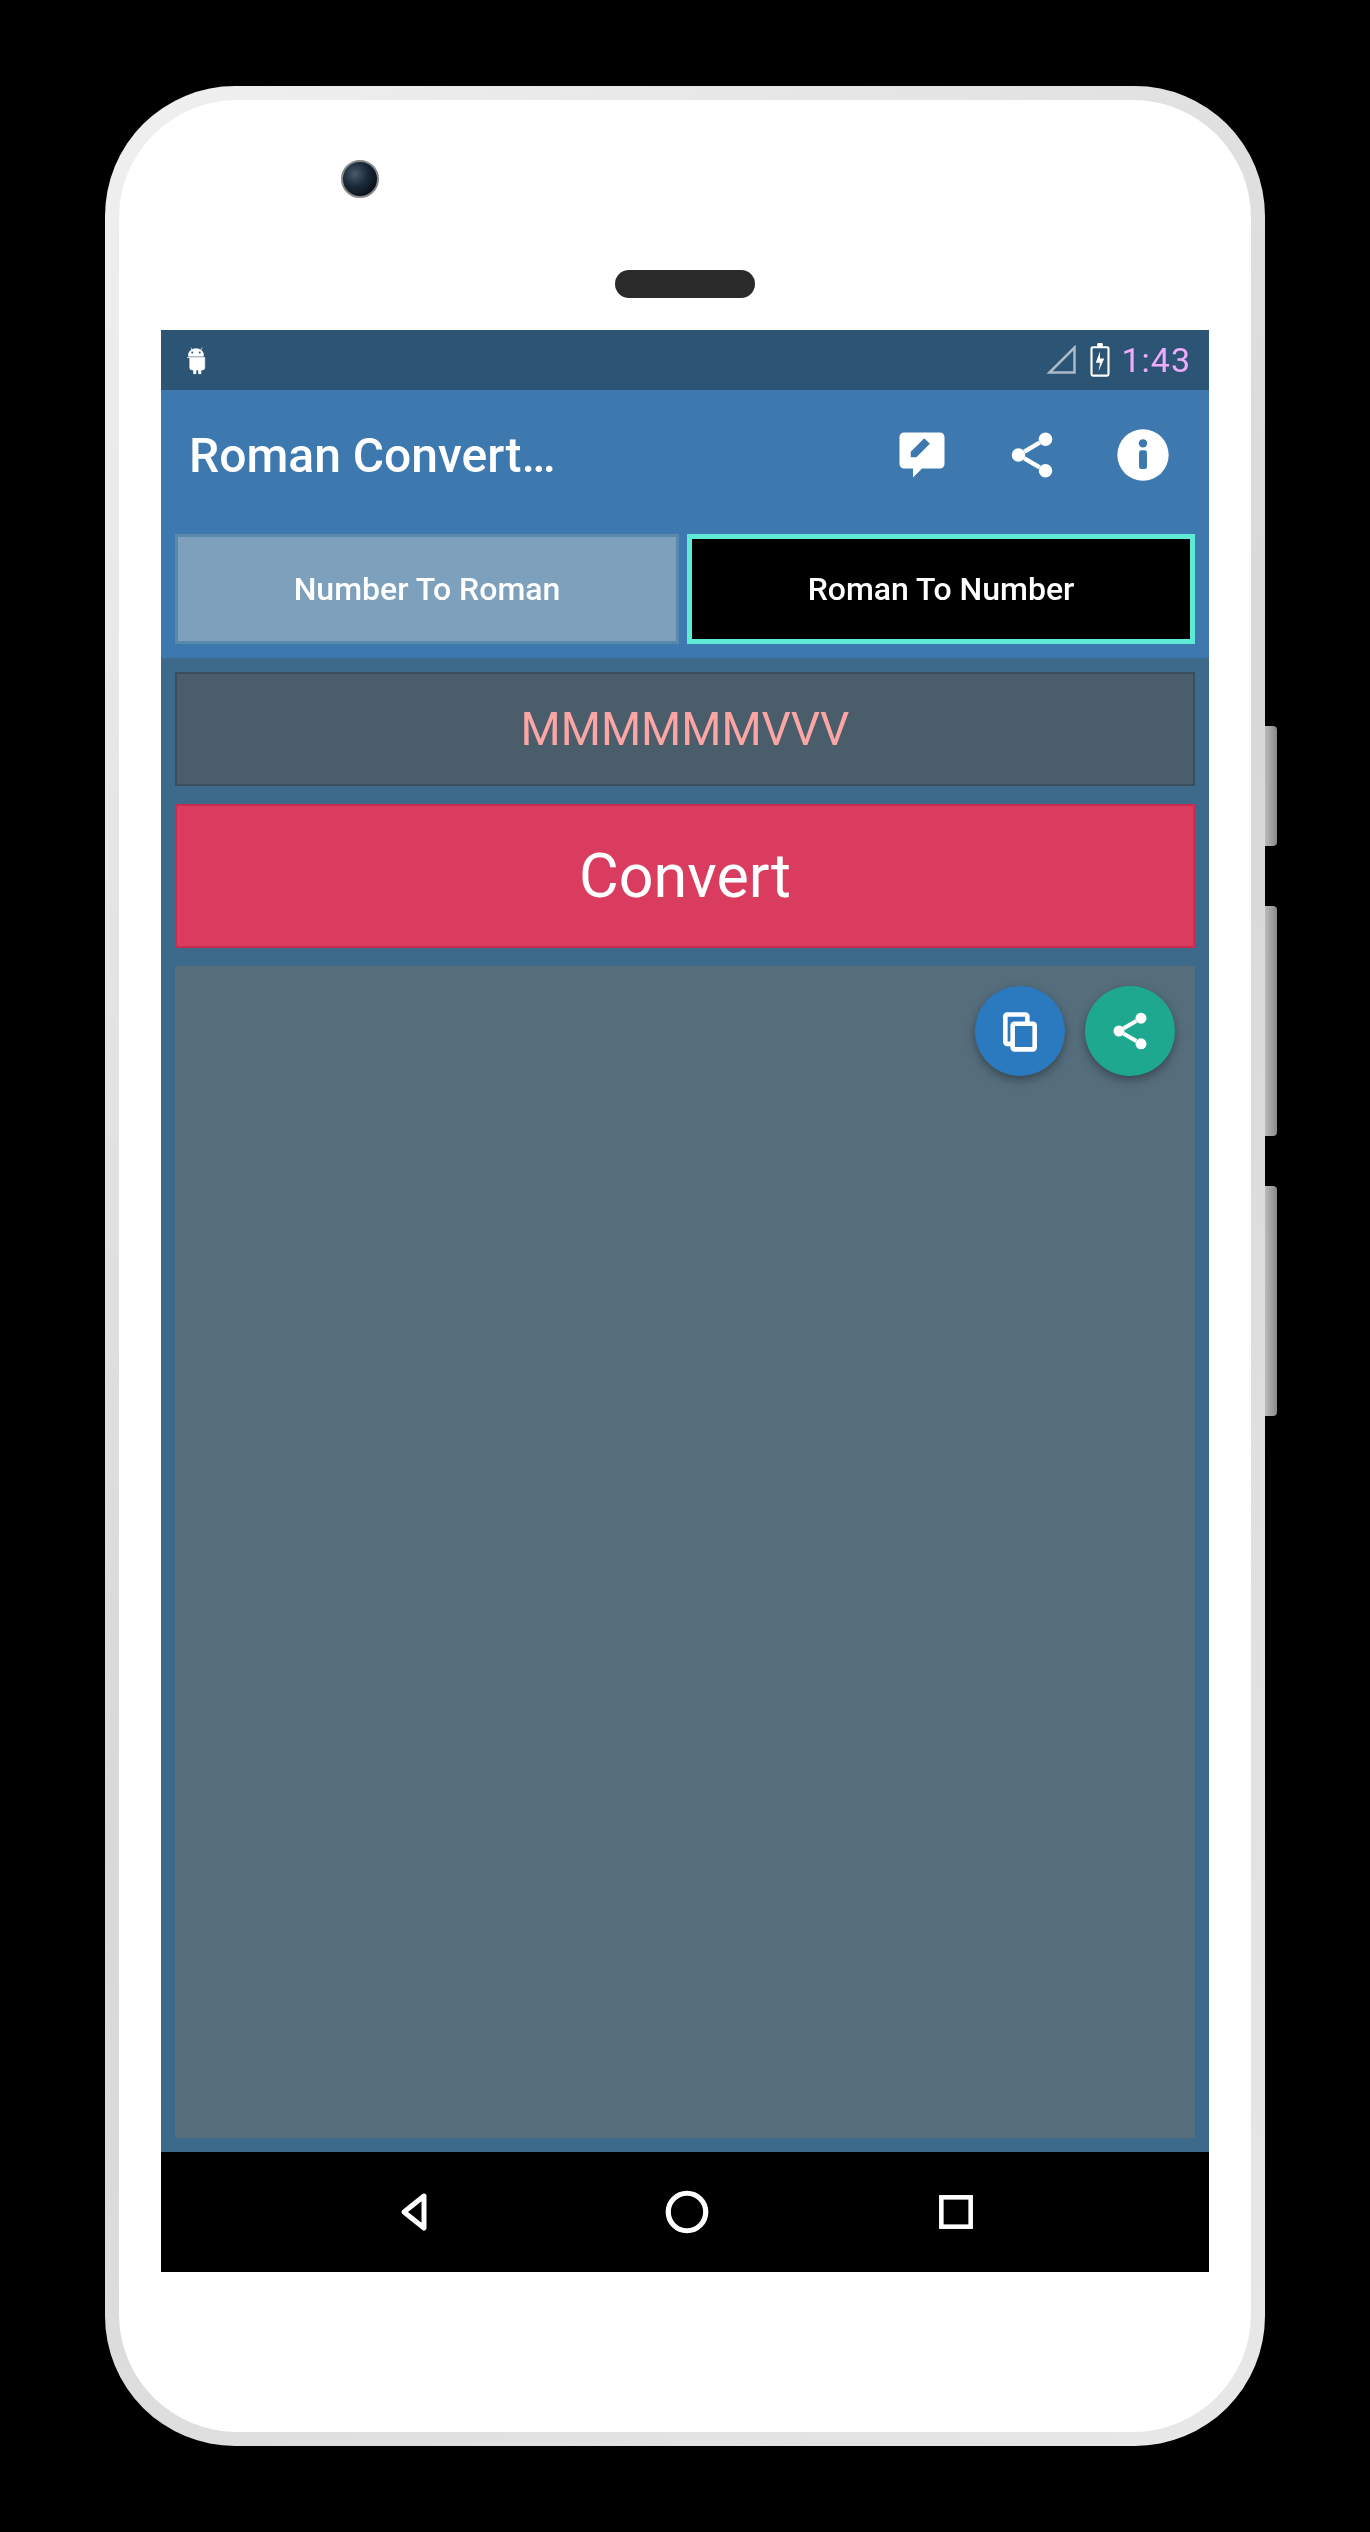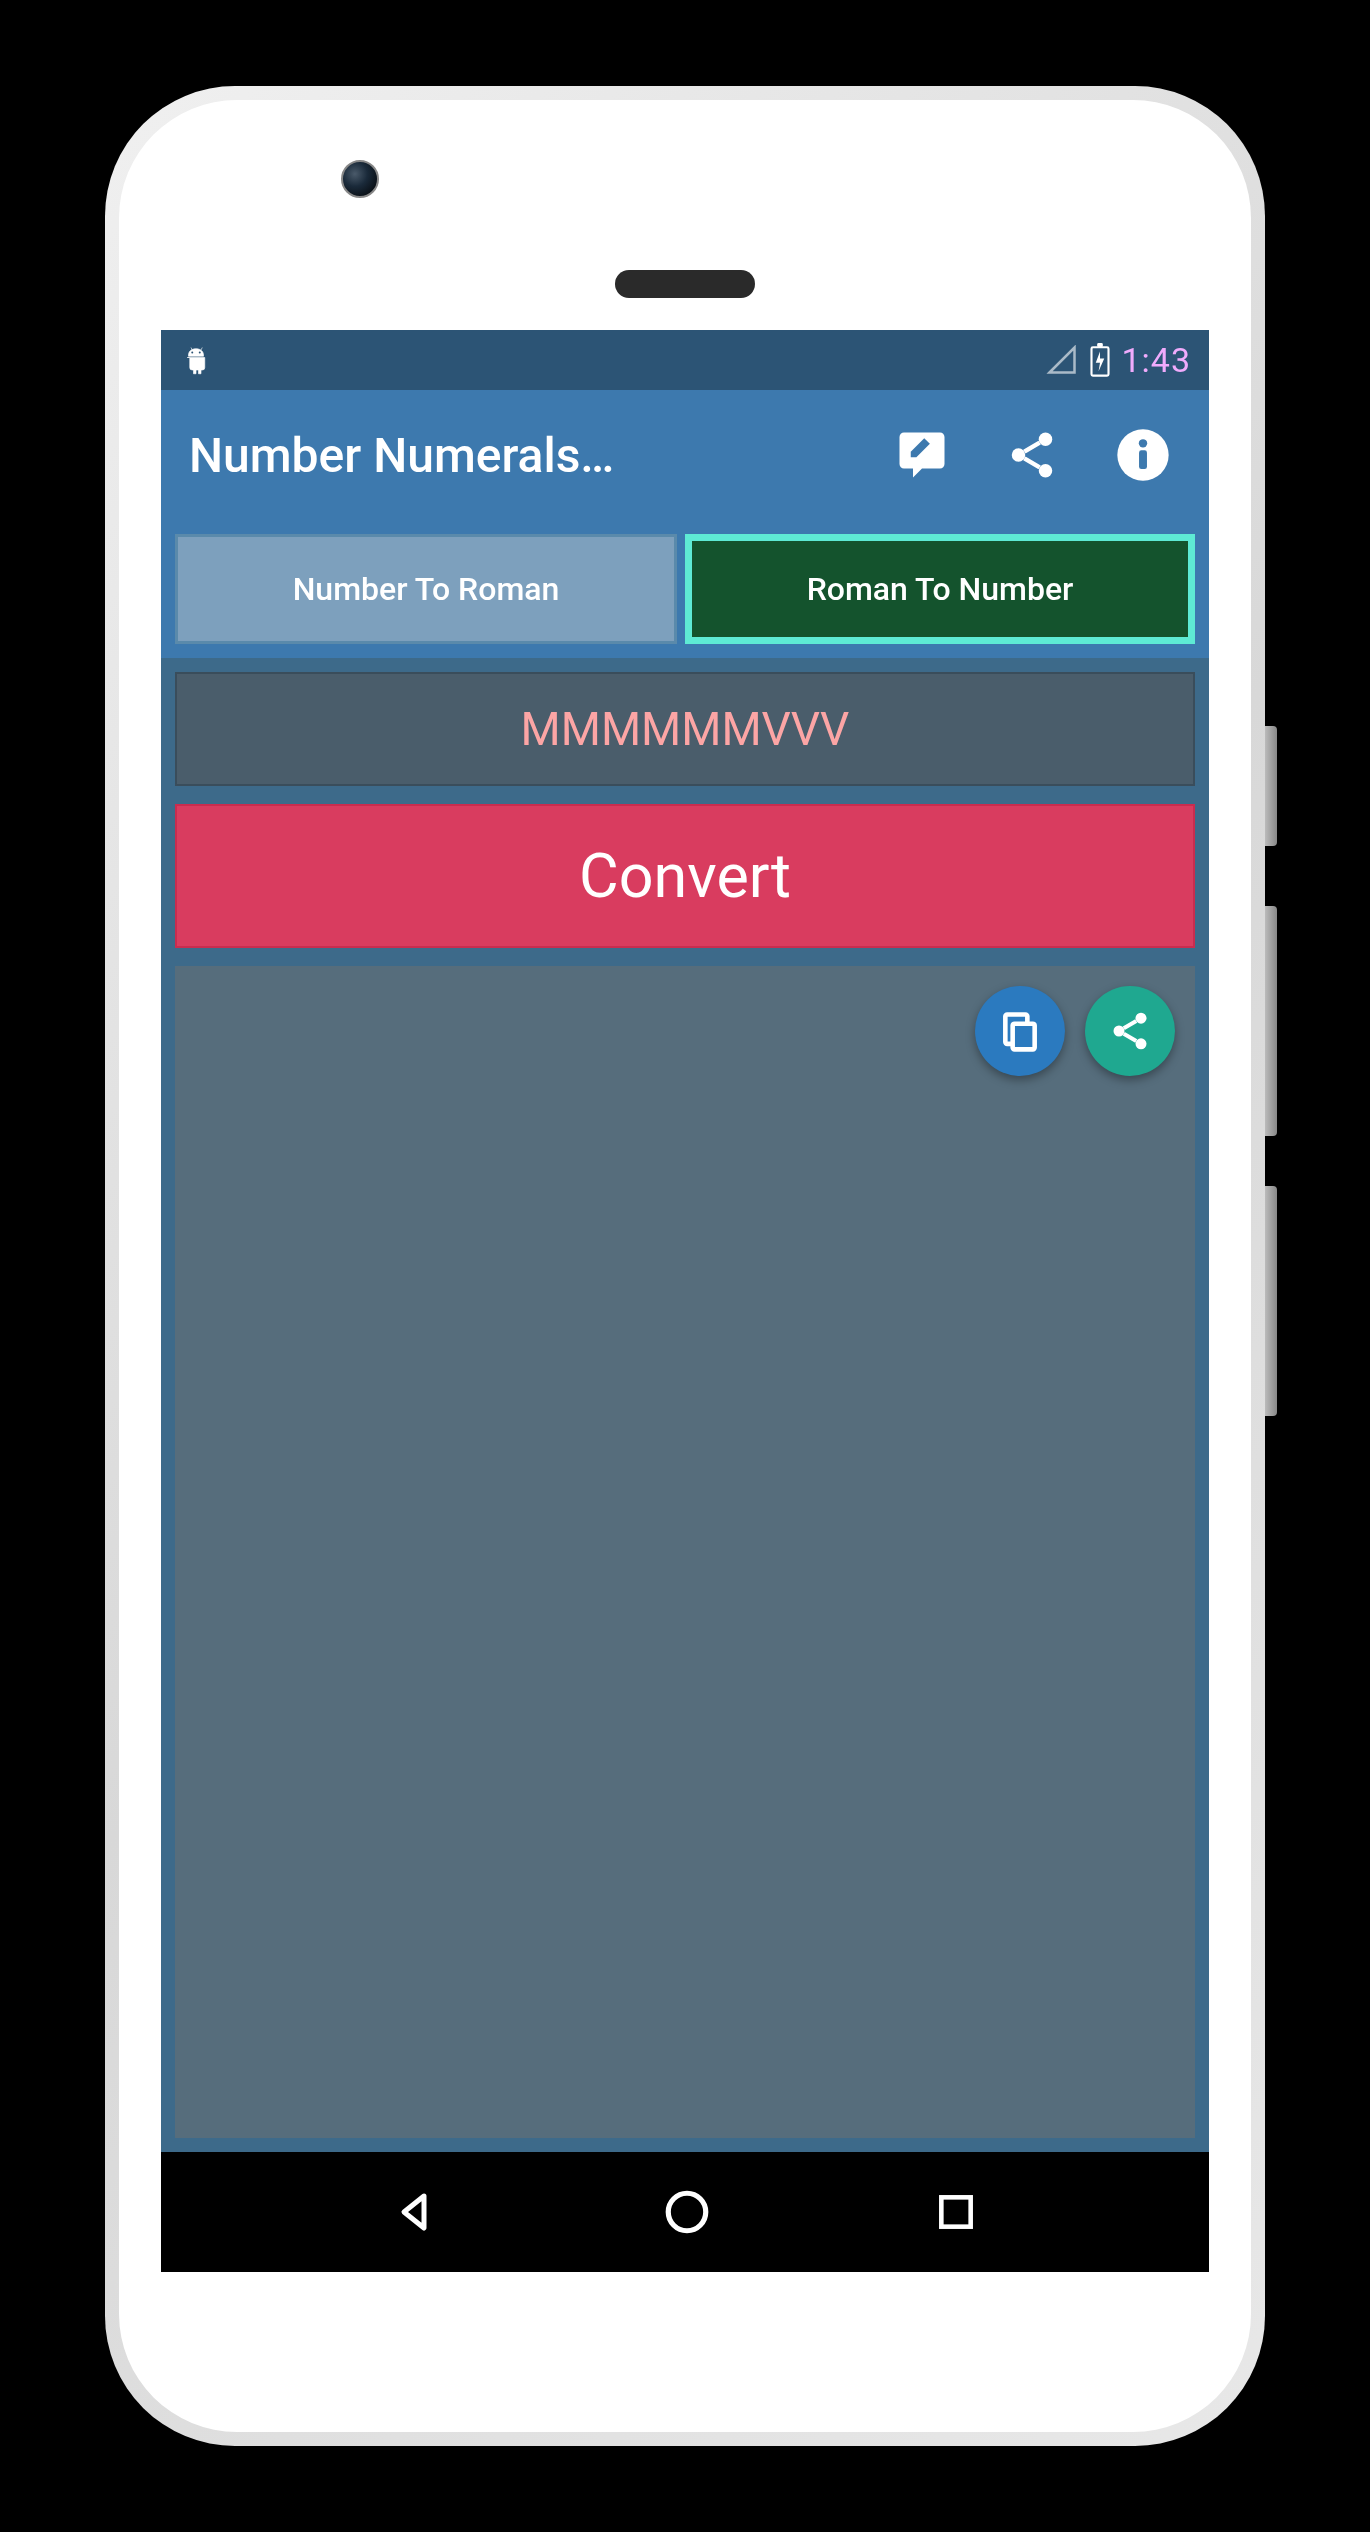--- a/index.html
+++ b/index.html
@@ -119,22 +119,22 @@
     color: #fff;
     font-size: 32px;
     font-weight: 500;
     cursor: pointer;
   }
   .tab.active {
     background: #7da0bd;
     border: 3px solid #5a8aab;
   }
   .tab.inactive {
-    background: #14532d;
-    border: 7px solid #5eead4;
+    background: #000000;
+    border: 5px solid #5eead4;
   }
   .content {
     padding: 14px;
     display: flex;
     flex-direction: column;
     gap: 18px;
     height: calc(100% - 60px - 130px - 138px - 120px);
   }
   .input-display {
     background: #4a5d6b;
@@ -224,21 +224,21 @@
           <svg class="battery-icon" viewBox="0 0 14 24" fill="#fff">
             <rect x="1" y="3" width="12" height="20" rx="1" fill="none" stroke="#fff" stroke-width="1.5"></rect>
             <rect x="5" y="0" width="4" height="3" rx="1"></rect>
             <path d="M7 6 L4 14 L7 14 L6 20 L10 11 L7 11 Z" fill="#fff"></path>
           </svg>
           <span class="status-time">1:43</span>
         </div>
       </div>
 
       <div class="app-bar">
-        <div class="app-title">Number Numerals…</div>
+        <div class="app-title">Roman Convert…</div>
         <div class="app-actions">
           <div class="app-action">
             <svg width="54" height="54" viewBox="0 0 24 24" fill="#fff">
               <path d="M20 2 L4 2 C2.9 2 2 2.9 2 4 L2 16 C2 17.1 2.9 18 4 18 L8 18 L8 22 L12 18 L20 18 C21.1 18 22 17.1 22 16 L22 4 C22 2.9 21.1 2 20 2 Z" fill="#fff"></path>
               <path d="M7 13 L7 10.5 L13 4.5 L15.5 7 L9.5 13 Z" fill="#3d79ae"></path>
             </svg>
           </div>
           <div class="app-action">
             <svg width="54" height="54" viewBox="0 0 24 24" fill="#fff">
               <circle cx="18" cy="5" r="3"></circle>

